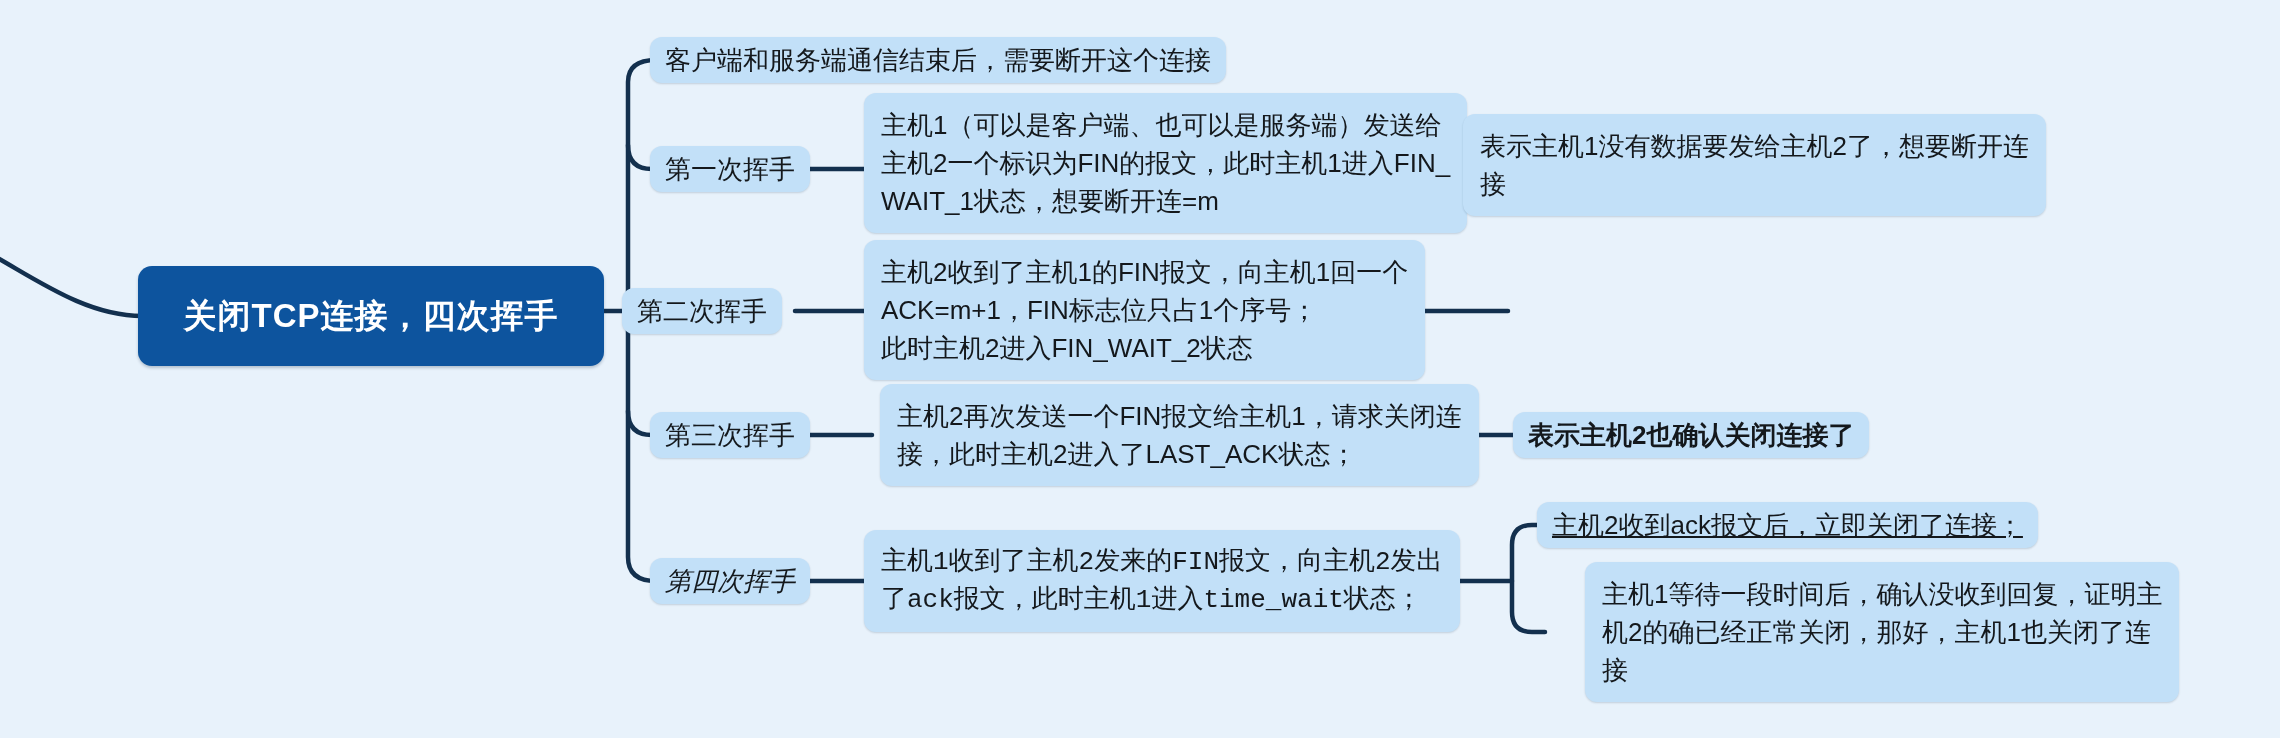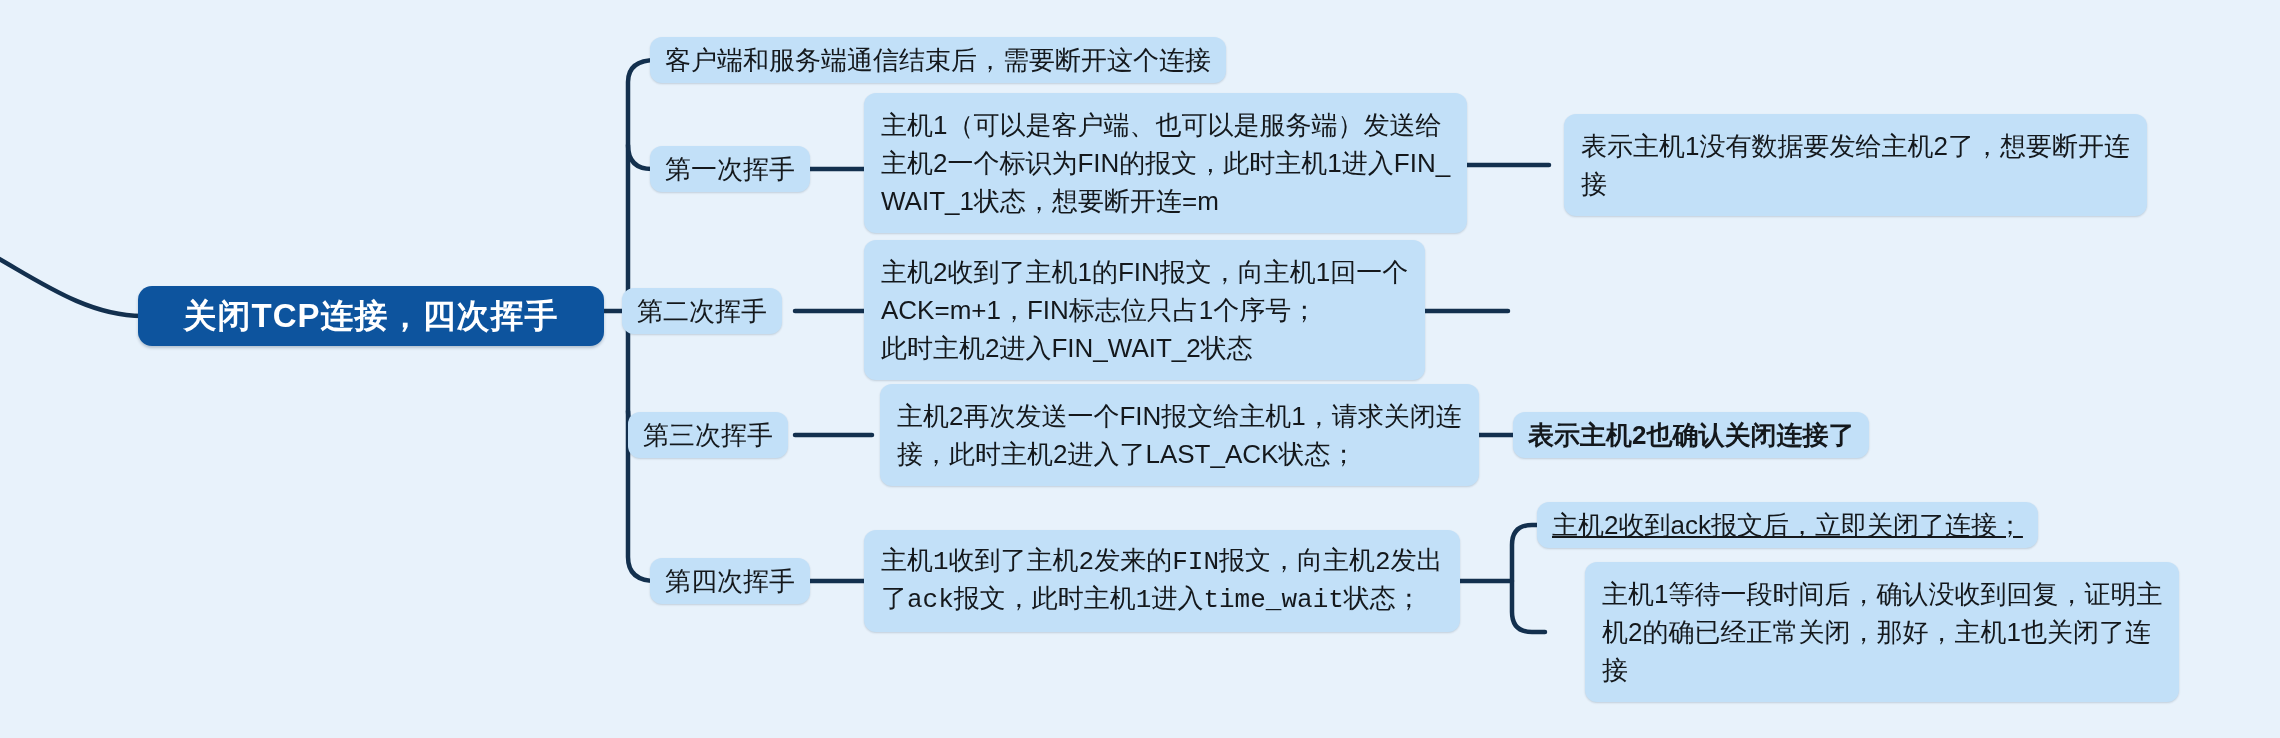--- a/index.html
+++ b/index.html
@@ -34,21 +34,21 @@
     padding:13px 17px;
     white-space:pre;
     box-shadow:0 1px 2px rgba(19,48,78,.18);
   }
   .node.slim{
     padding:4px 15px;
     white-space:nowrap;
   }
   .node.root{
     left:138px;top:316px;
-    width:466px;height:60px;
+    width:466px;height:100px;
     padding:0;
     display:flex;align-items:center;justify-content:center;
     background:var(--root_fill,#0d549e);
     color:var(--root_text,#ffffff);
     font-size:33px;font-weight:bold;
     border-radius:14px;
     letter-spacing:1px;
     box-shadow:0 2px 3px rgba(19,48,78,.25);
   }
 </style>
@@ -75,34 +75,34 @@
   </svg>
 
   <div class="node root">关闭TCP连接，四次挥手</div>
 
   <div class="node slim" style="left:650px;top:169px;">第一次挥手</div>
 
   <div class="node slim" style="left:650px;top:60px;">客户端和服务端通信结束后，需要断开这个连接</div>
   <div class="node" style="left:864px;top:163px;">主机1（可以是客户端、也可以是服务端）发送给
 主机2一个标识为FIN的报文，此时主机1进入FIN_
 WAIT_1状态，想要断开连=m</div>
-  <div class="node" style="left:1564px;top:165px;">表示主机1没有数据要发给主机2了，想要断开连
+  <div class="node" style="left:1463px;top:165px;">表示主机1没有数据要发给主机2了，想要断开连
 接</div>
 
   <div class="node slim" style="left:622px;top:311px;">第二次挥手</div>
   <div class="node" style="left:864px;top:310px;">主机2收到了主机1的FIN报文，向主机1回一个
 ACK=m+1，FIN标志位只占1个序号；
 此时主机2进入FIN_WAIT_2状态</div>
 
-  <div class="node slim" style="left:628px;top:435px;">第三次挥手</div>
+  <div class="node slim" style="left:650px;top:435px;">第三次挥手</div>
   <div class="node" style="left:880px;top:435px;">主机2再次发送一个FIN报文给主机1，请求关闭连
 接，此时主机2进入了LAST_ACK状态；</div>
   <div class="node slim" style="left:1513px;top:435px;font-weight:bold;">表示主机2也确认关闭连接了</div>
 
-  <div class="node slim" style="left:650px;top:581px;">第四次挥手</div>
+  <div class="node slim" style="left:650px;top:581px;font-style:italic;">第四次挥手</div>
   <div class="node" style="left:864px;top:581px;font-family:Liberation Mono, monospace;">主机1收到了主机2发来的FIN报文，向主机2发出
 了ack报文，此时主机1进入time_wait状态；</div>
   <div class="node slim" style="left:1537px;top:525px;text-decoration:underline;">主机2收到ack报文后，立即关闭了连接；</div>
   <div class="node" style="left:1537px;top:632px;margin-left:48px;">主机1等待一段时间后，确认没收到回复，证明主
 机2的确已经正常关闭，那好，主机1也关闭了连
 接</div>
 
 </div>
 
 </body></html>

